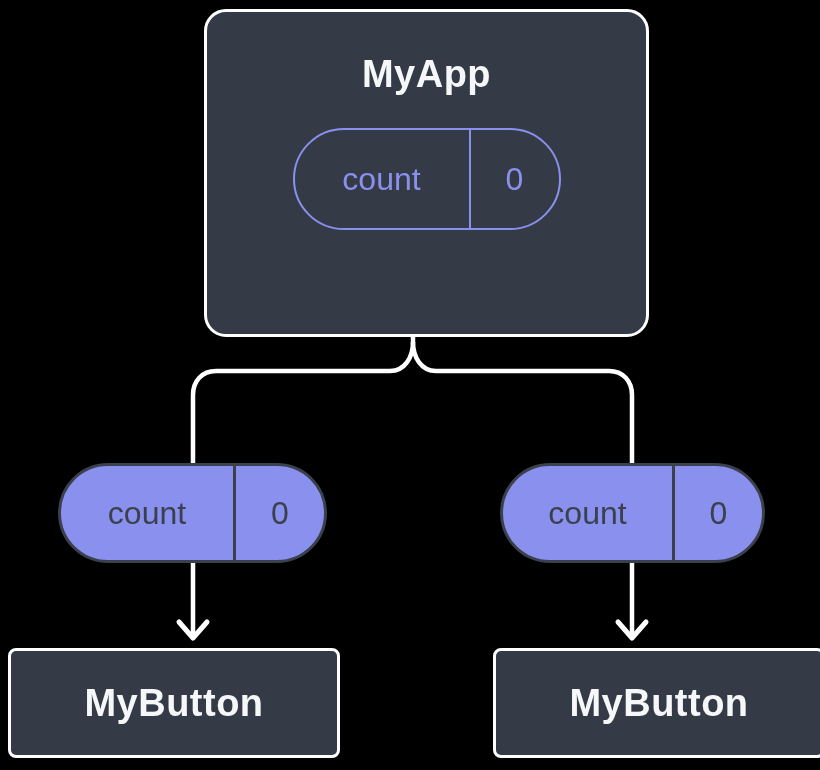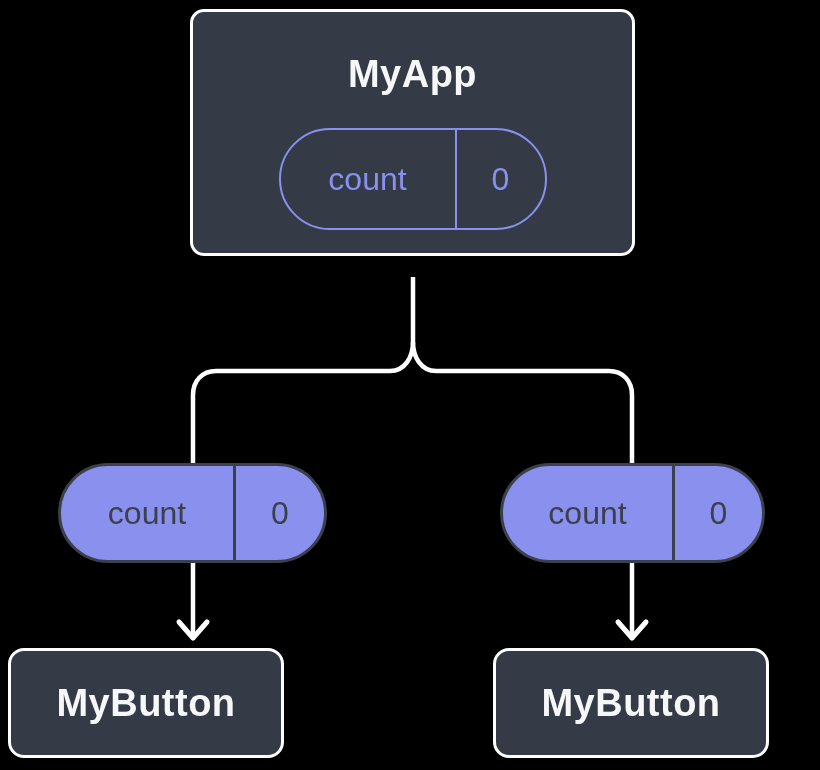--- a/index.html
+++ b/index.html
@@ -37,38 +37,38 @@
     z-index: 2;
     box-sizing: border-box;
     background: var(--surface, #343B46);
     border: 3px solid #ffffff;
     display: flex;
     flex-direction: column;
     align-items: center;
     justify-content: center;
   }
   .node-root {
-    left: 190px; top: 9px;
-    width: 445px; height: 247px;
-    border-radius: 14px;
+    left: 204px; top: 9px;
+    width: 445px; height: 328px;
+    border-radius: 22px;
     justify-content: flex-start;
     padding-top: 38px;
   }
   .node-title {
     color: var(--text-light, #F6F7F9);
     font-size: 38px;
     line-height: 48px;
     font-weight: 700;
     letter-spacing: 0.5px;
   }
   .node-root .node-title { margin-bottom: 30px; }
   .node-leaf {
     top: 648px;
-    width: 276px; height: 110px;
-    border-radius: 16px;
+    width: 332px; height: 110px;
+    border-radius: 8px;
   }
   .node-leaf-left  { left: 8px; }
   .node-leaf-right { left: 493px; }
   
   .pill {
     display: flex;
     box-sizing: border-box;
     font-size: 32px;
     font-weight: 400;
   }

